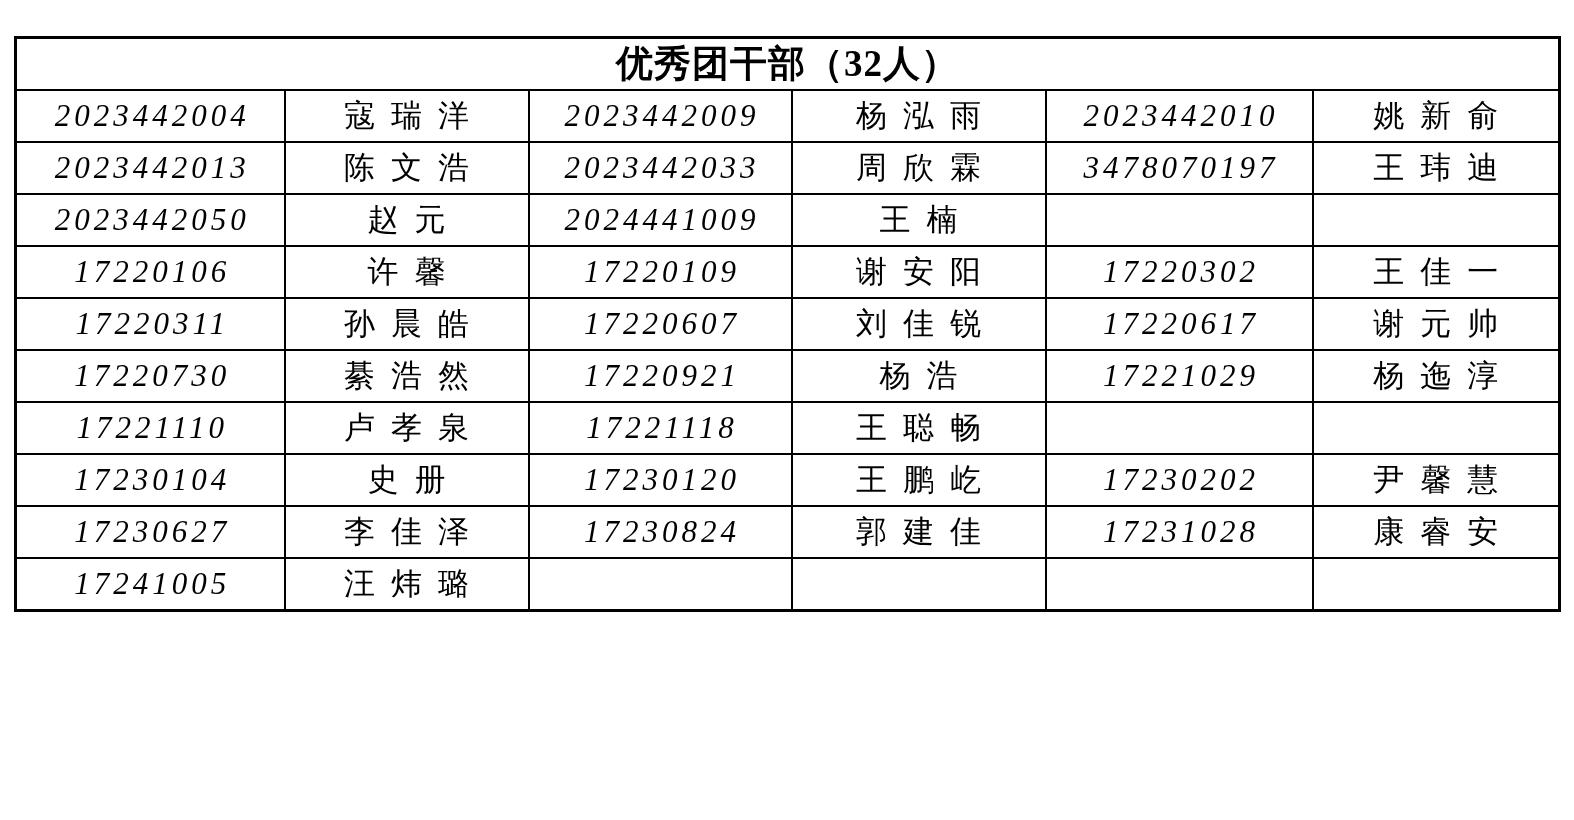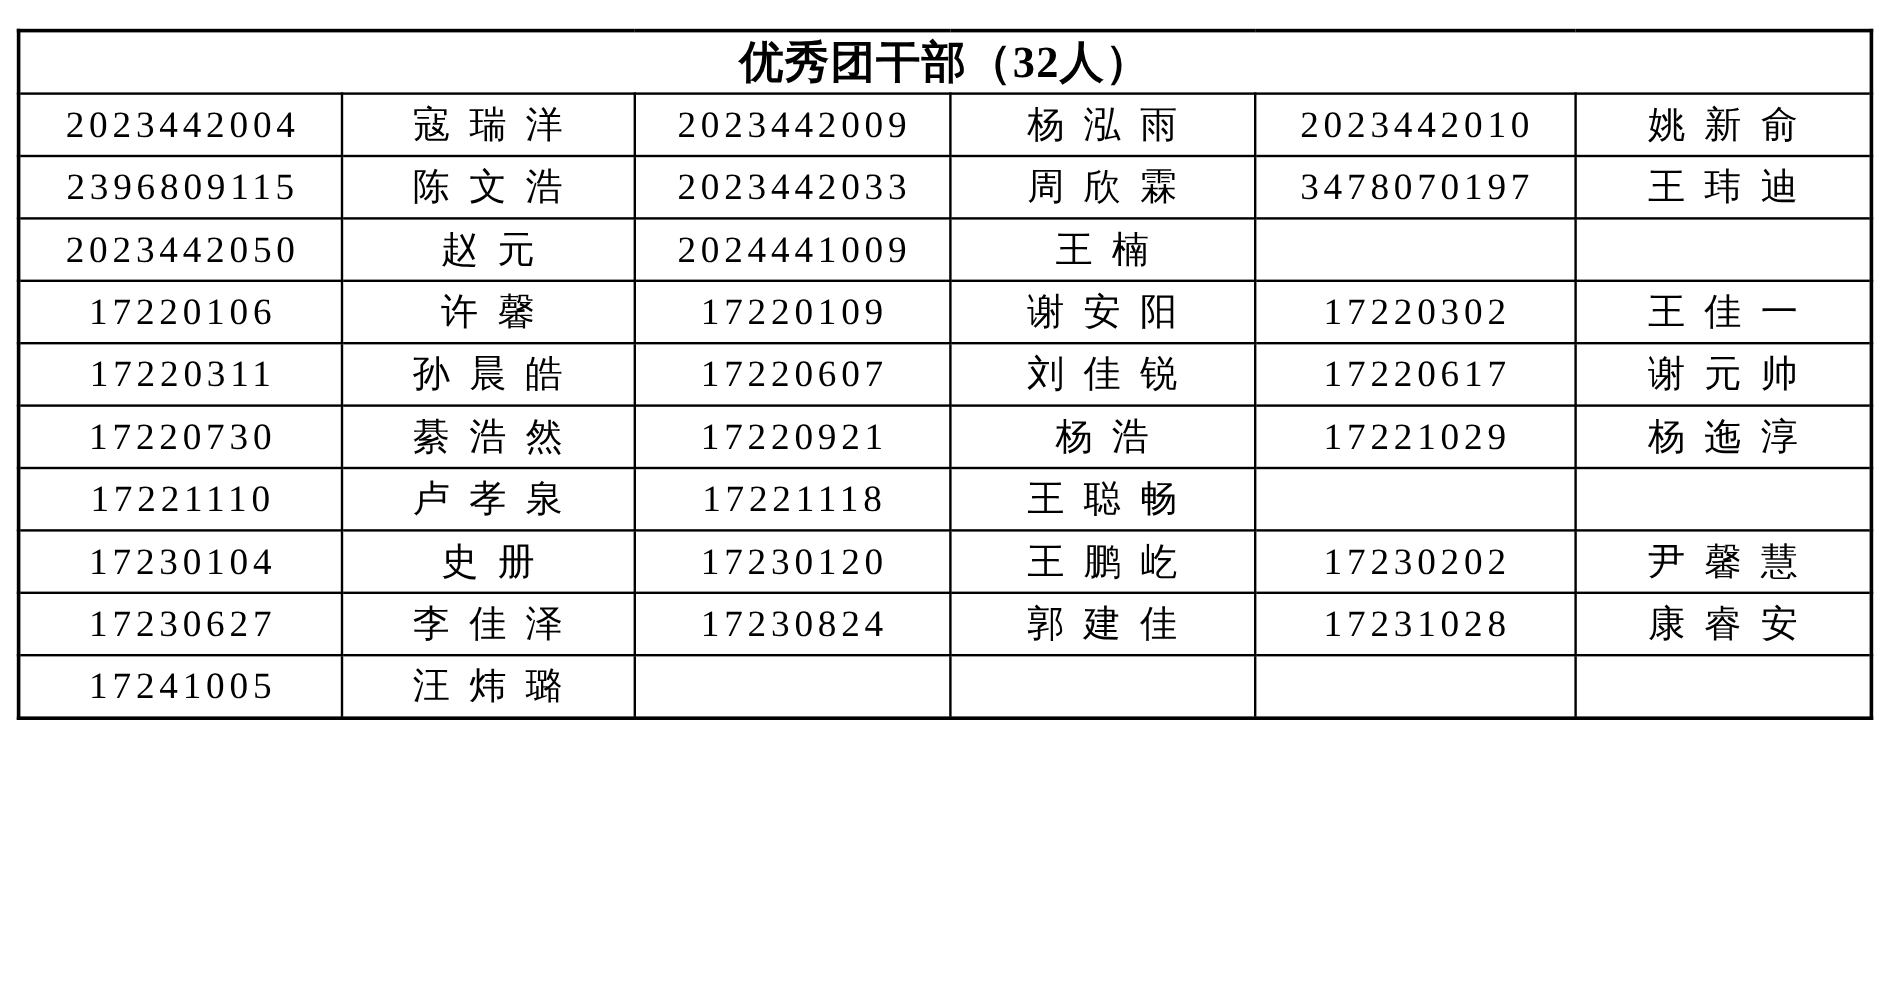--- a/index.html
+++ b/index.html
@@ -10,21 +10,21 @@
   body {
     width: 1574px;
     height: 820px;
     position: relative;
     font-family: "Liberation Serif", "DejaVu Serif", serif;
     color: #000000;
   }
   .table-wrap {
     position: absolute;
     left: 14px;
-    top: 24px;
+    top: 36px;
   }
   table.award-table {
     border-collapse: collapse;
     table-layout: fixed;
     border: 3px solid #000000;
   }
   table.award-table th,
   table.award-table td {
     border: 2px solid #000000;
     text-align: center;
@@ -44,20 +44,21 @@
     font-size: 31px;
     font-weight: normal;
     letter-spacing: 17px;
     text-indent: 17px;
   }
   .cell-num {
     height: 50px;
     font-size: 31px;
     letter-spacing: 4px;
     text-indent: 4px;
+    font-style: italic;
   }
   .cell-name {
     height: 50px;
     font-size: 31px;
     letter-spacing: 16px;
     text-indent: 16px;
   }
 </style>
 </head>
 <body>
@@ -80,21 +81,21 @@
     <tbody>
         <tr>
           <td class="cell-num">2023442004</td>
           <td class="cell-name">寇瑞洋</td>
           <td class="cell-num">2023442009</td>
           <td class="cell-name">杨泓雨</td>
           <td class="cell-num">2023442010</td>
           <td class="cell-name">姚新俞</td>
         </tr>
         <tr>
-          <td class="cell-num">2396809115</td>
+          <td class="cell-num">2023442013</td>
           <td class="cell-name">陈文浩</td>
           <td class="cell-num">2023442033</td>
           <td class="cell-name">周欣霖</td>
           <td class="cell-num">3478070197</td>
           <td class="cell-name">王玮迪</td>
         </tr>
         <tr>
           <td class="cell-num">2023442050</td>
           <td class="cell-name">赵元</td>
           <td class="cell-num">2024441009</td>

